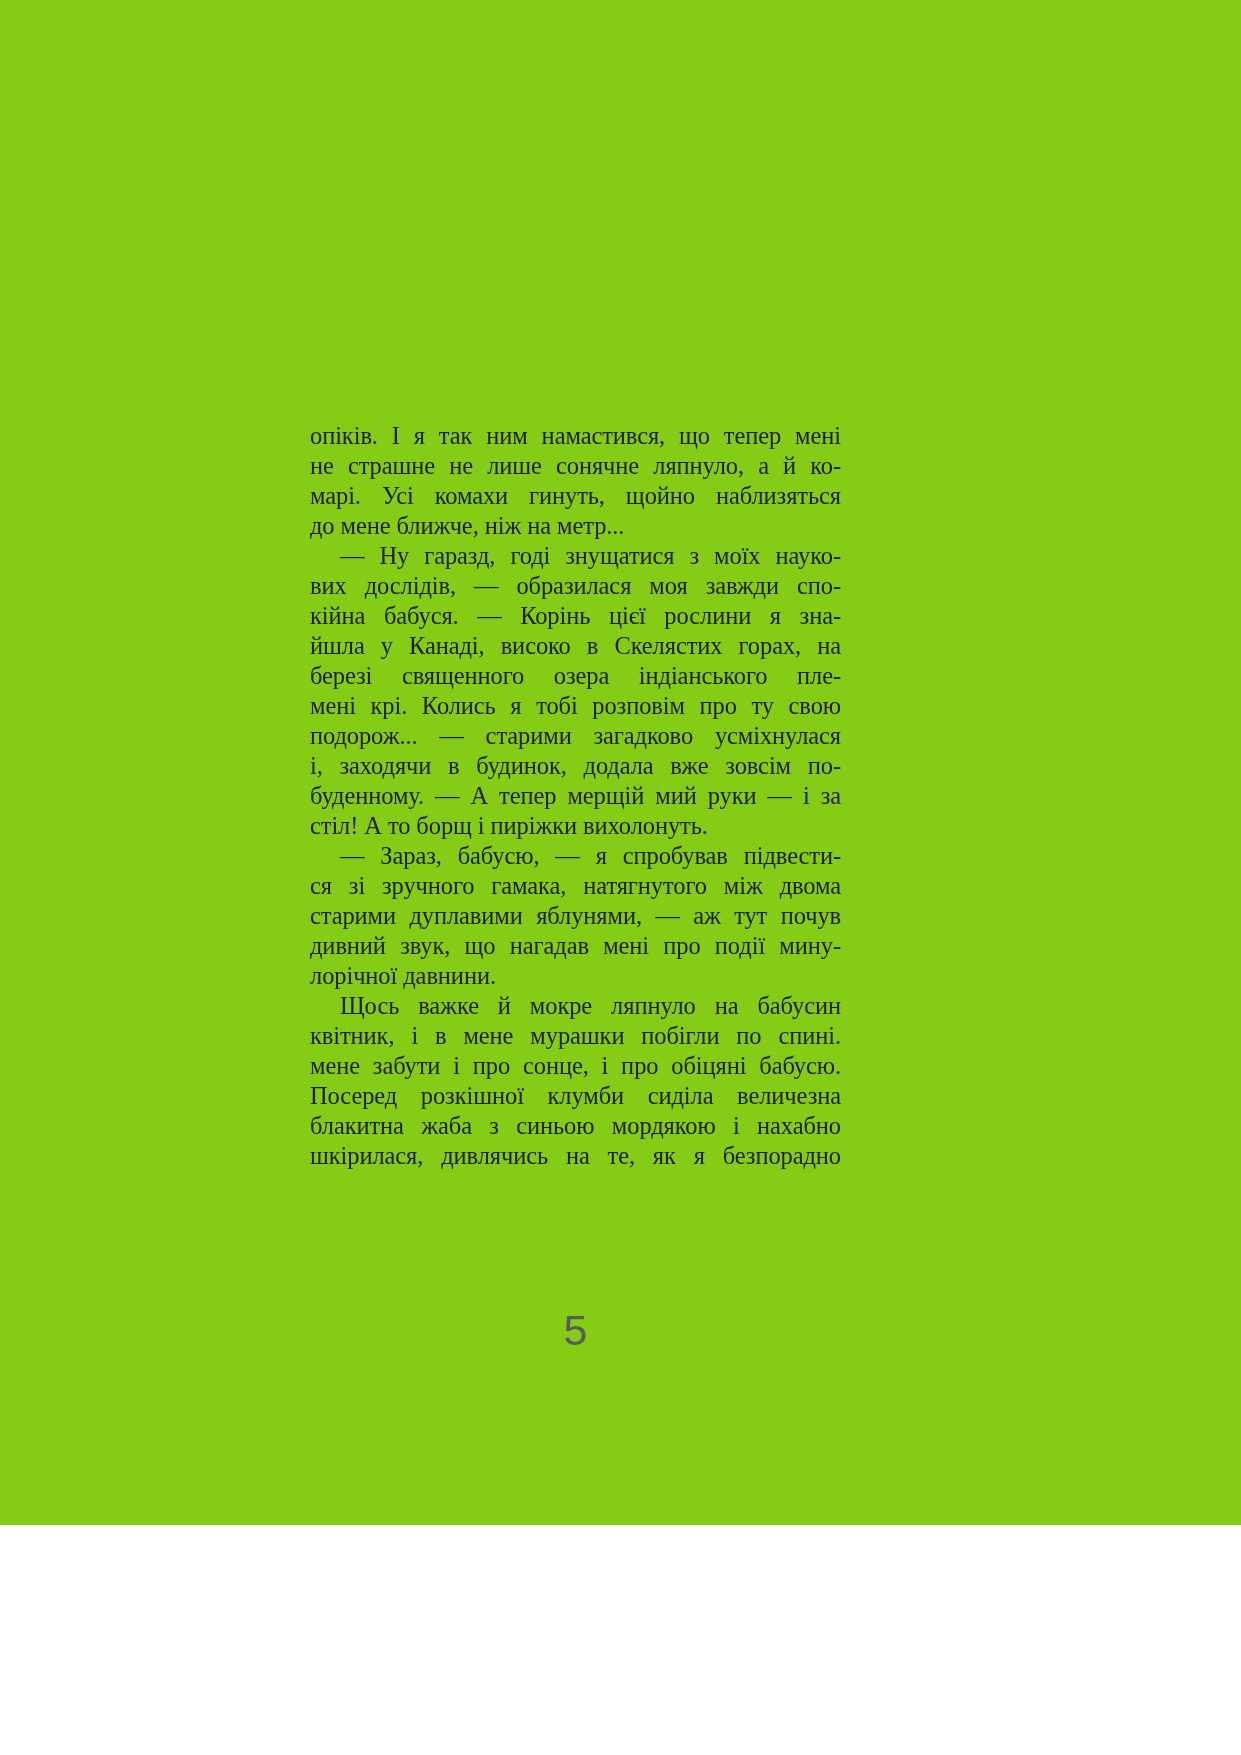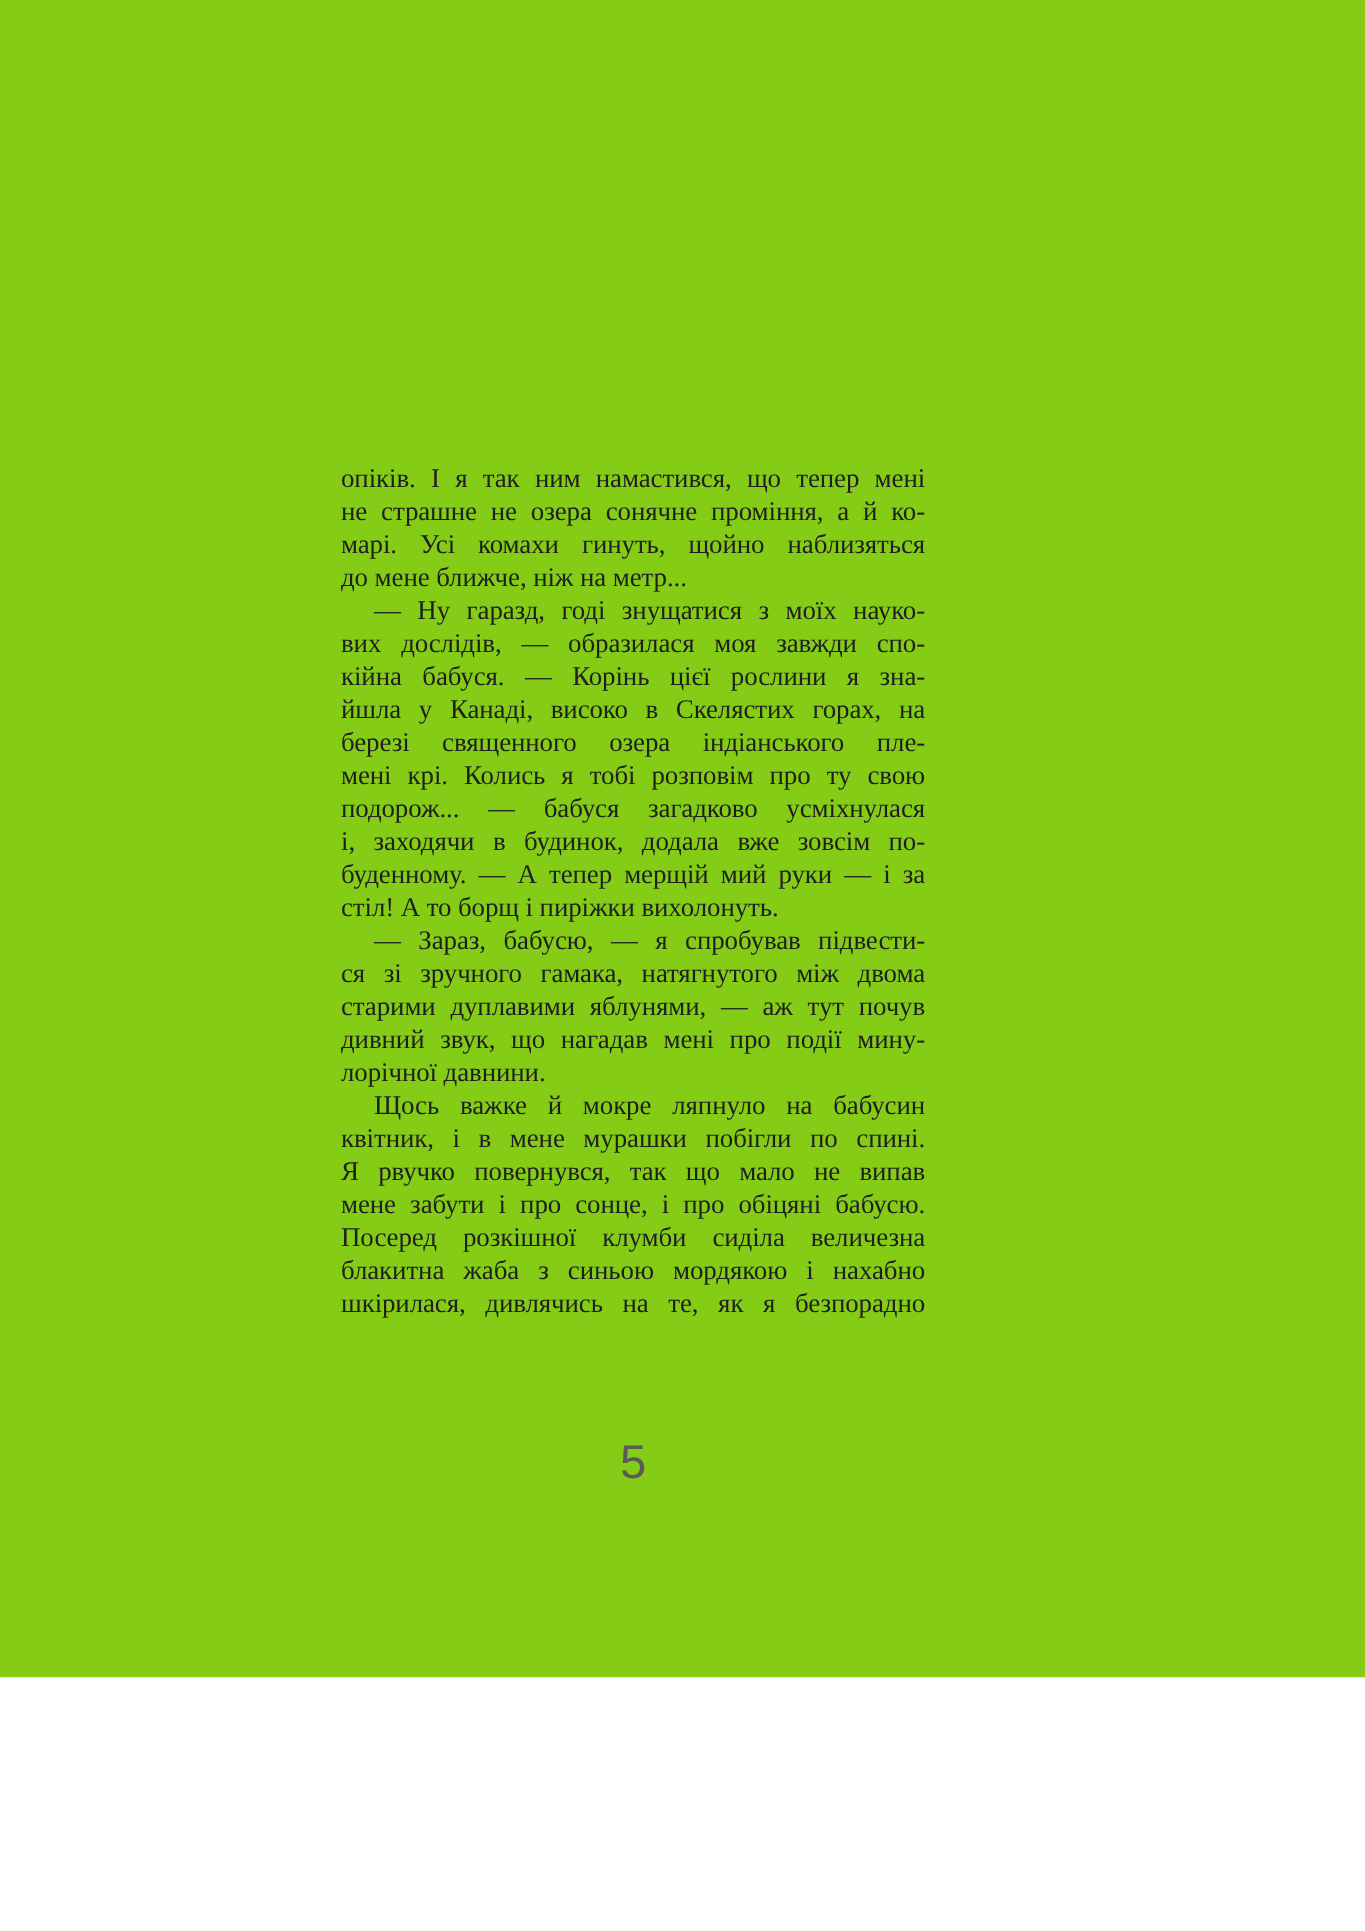--- a/index.html
+++ b/index.html
@@ -55,47 +55,46 @@
     color: #5a5a5a;
   }
 </style>
 </head>
 <body>
 
 <div class="page">
   <div class="text-block">
       <div class="para">
         <div class="line">опіків. І я так ним намастився, що тепер мені</div>
-        <div class="line">не страшне не озера сонячне проміння, а й ко-</div>
+        <div class="line">не страшне не лише сонячне ляпнуло, а й ко-</div>
         <div class="line">марі. Усі комахи гинуть, щойно наблизяться</div>
         <div class="line para-end">до мене ближче, ніж на метр...</div>
       </div>
       <div class="para indent">
         <div class="line">— Ну гаразд, годі знущатися з моїх науко-</div>
         <div class="line">вих дослідів, — образилася моя завжди спо-</div>
         <div class="line">кійна бабуся. — Корінь цієї рослини я зна-</div>
         <div class="line">йшла у Канаді, високо в Скелястих горах, на</div>
         <div class="line">березі священного озера індіанського пле-</div>
         <div class="line">мені крі. Колись я тобі розповім про ту свою</div>
-        <div class="line">подорож... — бабуся загадково усміхнулася</div>
+        <div class="line">подорож... — старими загадково усміхнулася</div>
         <div class="line">і, заходячи в будинок, додала вже зовсім по-</div>
         <div class="line">буденному. — А тепер мерщій мий руки — і за</div>
         <div class="line para-end">стіл! А то борщ і пиріжки вихолонуть.</div>
       </div>
       <div class="para indent">
         <div class="line">— Зараз, бабусю, — я спробував підвести-</div>
         <div class="line">ся зі зручного гамака, натягнутого між двома</div>
         <div class="line">старими дуплавими яблунями, — аж тут почув</div>
         <div class="line">дивний звук, що нагадав мені про події мину-</div>
         <div class="line para-end">лорічної давнини.</div>
       </div>
       <div class="para indent">
         <div class="line">Щось важке й мокре ляпнуло на бабусин</div>
         <div class="line">квітник, і в мене мурашки побігли по спині.</div>
-        <div class="line">Я рвучко повернувся, так що мало не випав</div>
         <div class="line">мене забути і про сонце, і про обіцяні бабусю.</div>
         <div class="line">Посеред розкішної клумби сиділа величезна</div>
         <div class="line">блакитна жаба з синьою мордякою і нахабно</div>
         <div class="line">шкірилася, дивлячись на те, як я безпорадно</div>
       </div>
     </div>
   <div class="page-number">5</div>
 </div>
 
 </body></html>

